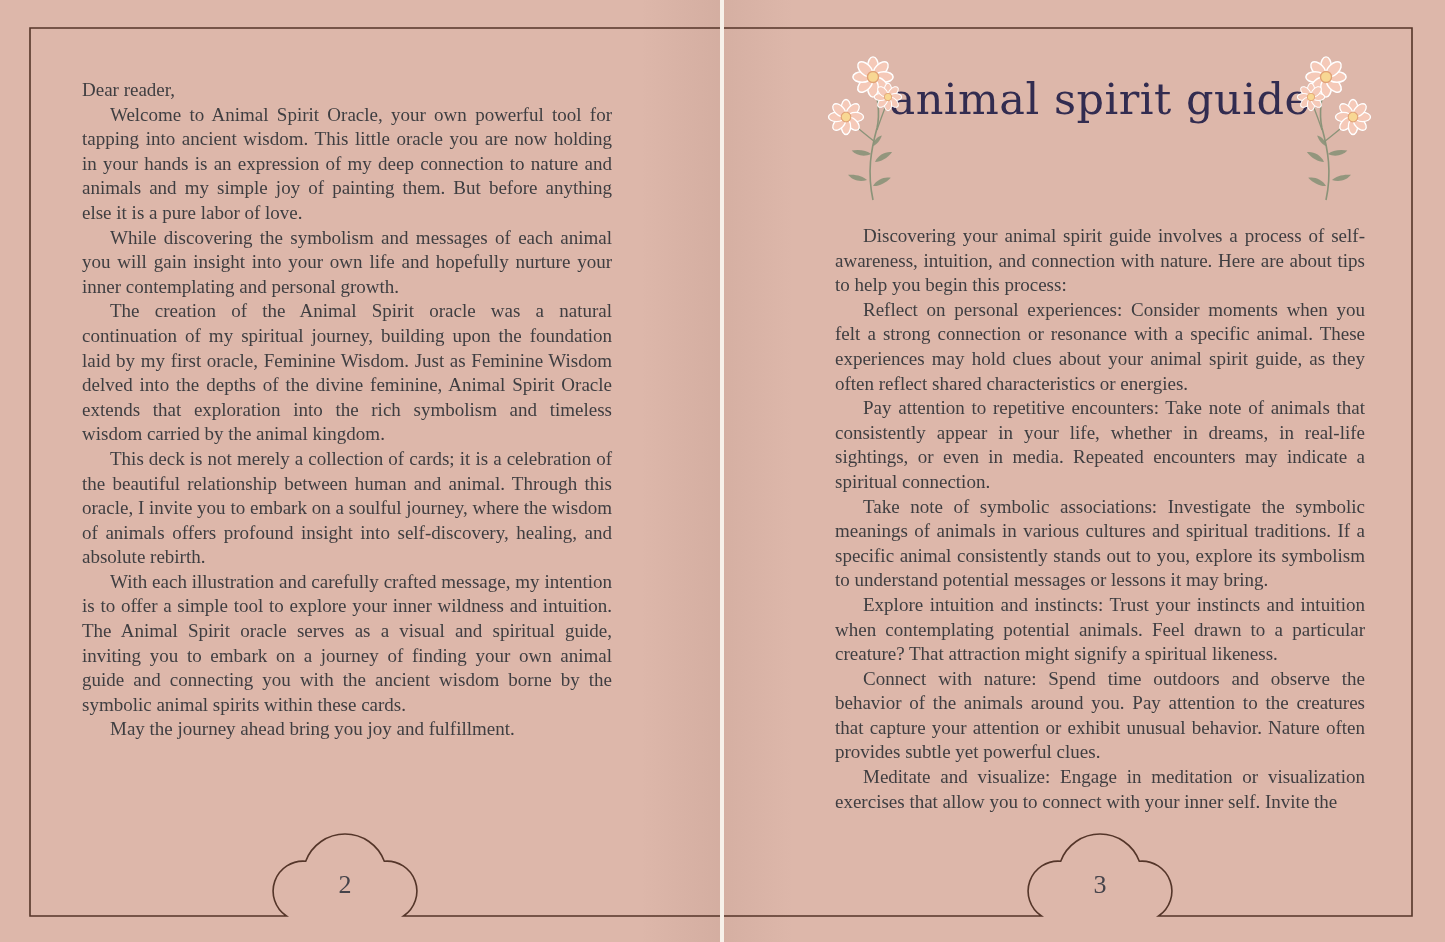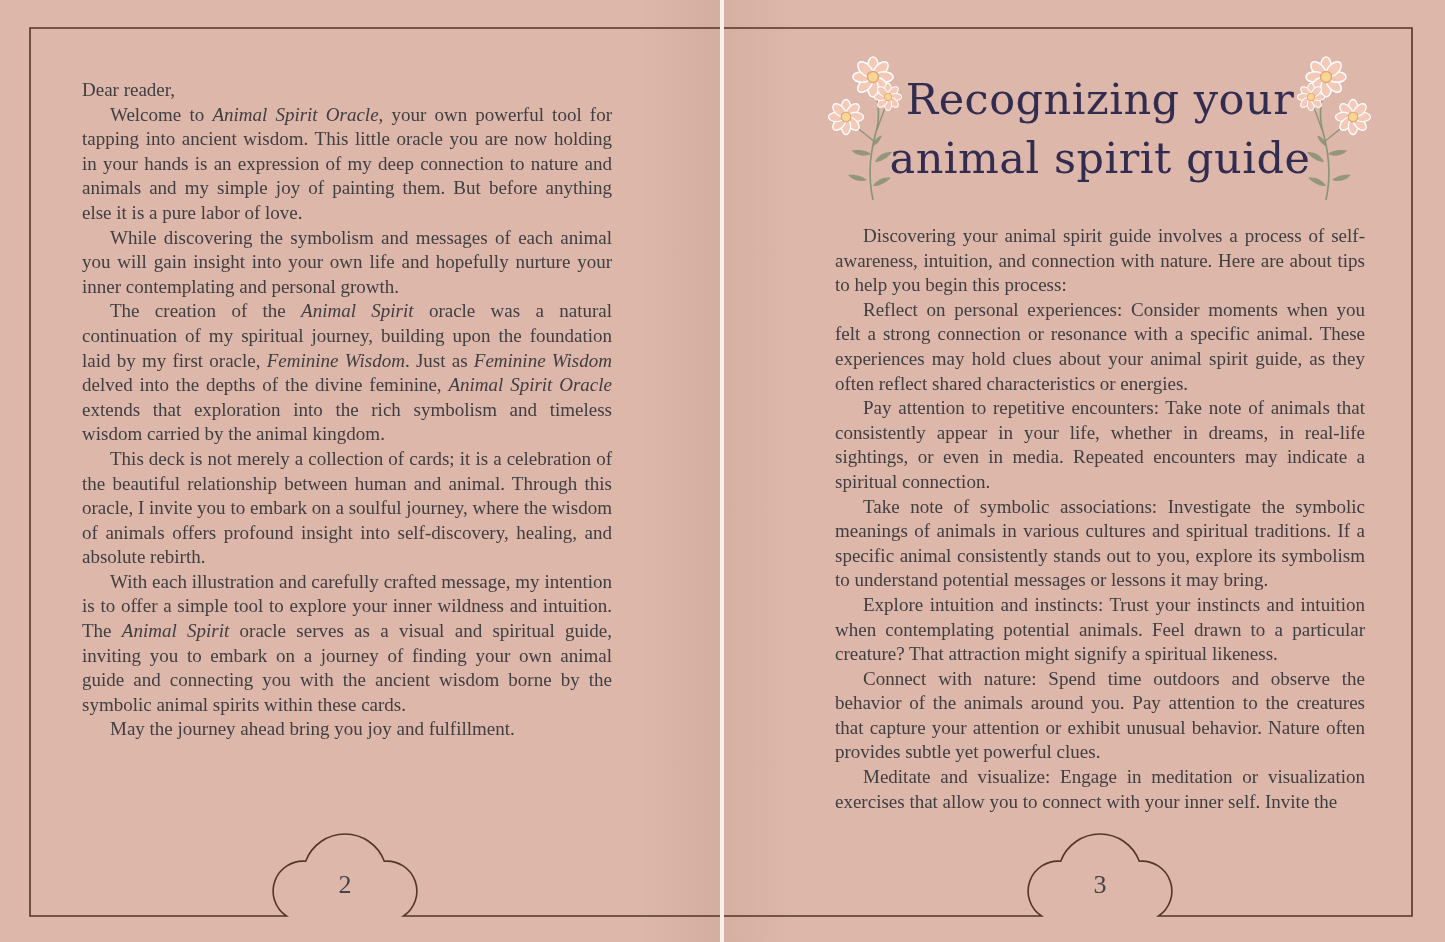--- a/index.html
+++ b/index.html
@@ -7,21 +7,21 @@
     width:1445px;height:942px;position:relative;overflow:hidden;
     background:#ddb7aa;
     font-family:"Liberation Serif",serif;
   }
   .text-col{
     position:absolute;width:530px;
     color:#3f3e41;font-size:19px;line-height:24.6px;margin-top:16px;
   }
   .text-col p{margin:0;text-align:justify;text-align-last:left;}
   .text-col p.indent{text-indent:28px;}
-  .em{font-style:italic;}
+  .em{}
   #left-col{left:82px;top:62px;}
   #right-col{left:835px;top:208px;}
   .chapter-title{
     position:absolute;left:770px;top:70px;width:660px;
     text-align:center;
     font-family:"DejaVu Serif",serif;
     color:#322c50;font-size:43px;line-height:59px;font-weight:500;
     letter-spacing:.5px;
   }
   .frame-svg{position:absolute;left:0;top:0;}
@@ -68,21 +68,20 @@
     <p><span>Dear reader,</span></p>
     <p class="indent"><span>Welcome to </span><span class="em">Animal Spirit Oracle</span><span>, your own powerful tool for tapping into ancient wisdom. This little oracle you are now holding in your hands is an expression of my deep connection to nature and animals and my simple joy of painting them. But before anything else it is a pure labor of love.</span></p>
     <p class="indent"><span>While discovering the symbolism and messages of each animal you will gain insight into your own life and hopefully nurture your inner contemplating and personal growth.</span></p>
     <p class="indent"><span>The creation of the </span><span class="em">Animal Spirit</span><span> oracle was a natural continuation of my spiritual journey, building upon the foundation laid by my first oracle, </span><span class="em">Feminine Wisdom</span><span>. Just as </span><span class="em">Feminine Wisdom</span><span> delved into the depths of the divine feminine, </span><span class="em">Animal Spirit Oracle</span><span> extends that exploration into the rich symbolism and timeless wisdom carried by the animal kingdom.</span></p>
     <p class="indent"><span>This deck is not merely a collection of cards; it is a celebration of the beautiful relationship between human and animal. Through this oracle, I invite you to embark on a soulful journey, where the wisdom of animals offers profound insight into self-discovery, healing, and absolute rebirth.</span></p>
     <p class="indent"><span>With each illustration and carefully crafted message, my intention is to offer a simple tool to explore your inner wildness and intuition. The </span><span class="em">Animal Spirit</span><span> oracle serves as a visual and spiritual guide, inviting you to embark on a journey of finding your own animal guide and connecting you with the ancient wisdom borne by the symbolic animal spirits within these cards.</span></p>
     <p class="indent"><span>May the journey ahead bring you joy and fulfillment.</span></p>
   </div>
 
 <div class="chapter-title">
-  <div>Recognizing your</div>
   <div>animal spirit guide</div>
 </div>
 
 <div id="right-col" class="text-col">
     <p class="indent"><span>Discovering your animal spirit guide involves a process of self-awareness, intuition, and connection with nature. Here are about tips to help you begin this process:</span></p>
     <p class="indent"><span>Reflect on personal experiences: Consider moments when you felt a strong connection or resonance with a specific animal. These experiences may hold clues about your animal spirit guide, as they often reflect shared characteristics or energies.</span></p>
     <p class="indent"><span>Pay attention to repetitive encounters: Take note of animals that consistently appear in your life, whether in dreams, in real-life sightings, or even in media. Repeated encounters may indicate a spiritual connection.</span></p>
     <p class="indent"><span>Take note of symbolic associations: Investigate the symbolic meanings of animals in various cultures and spiritual traditions. If a specific animal consistently stands out to you, explore its symbolism to understand potential messages or lessons it may bring.</span></p>
     <p class="indent"><span>Explore intuition and instincts: Trust your instincts and intuition when contemplating potential animals. Feel drawn to a particular creature? That attraction might signify a spiritual likeness.</span></p>
     <p class="indent"><span>Connect with nature: Spend time outdoors and observe the behavior of the animals around you. Pay attention to the creatures that capture your attention or exhibit unusual behavior. Nature often provides subtle yet powerful clues.</span></p>

